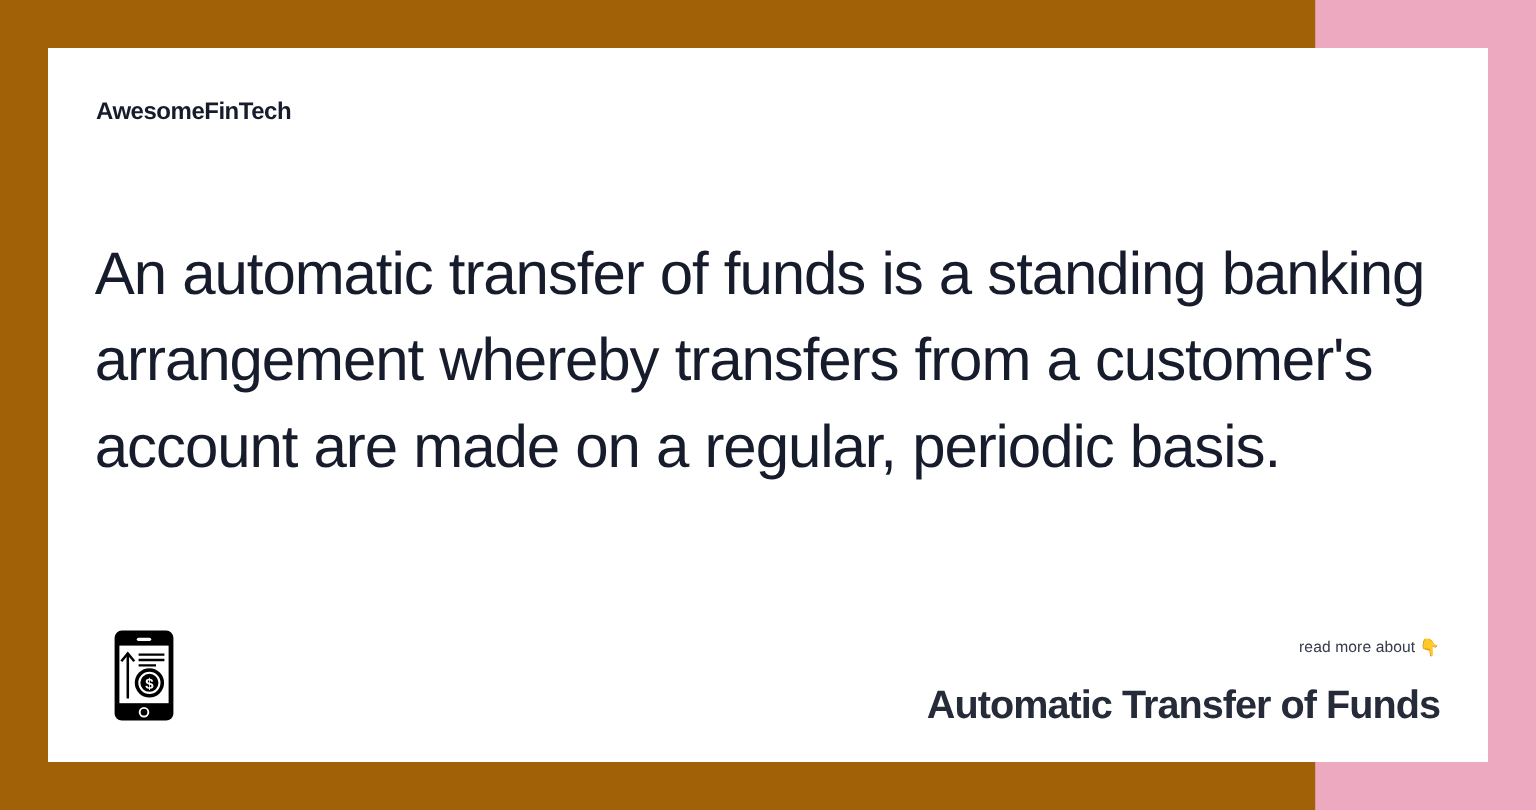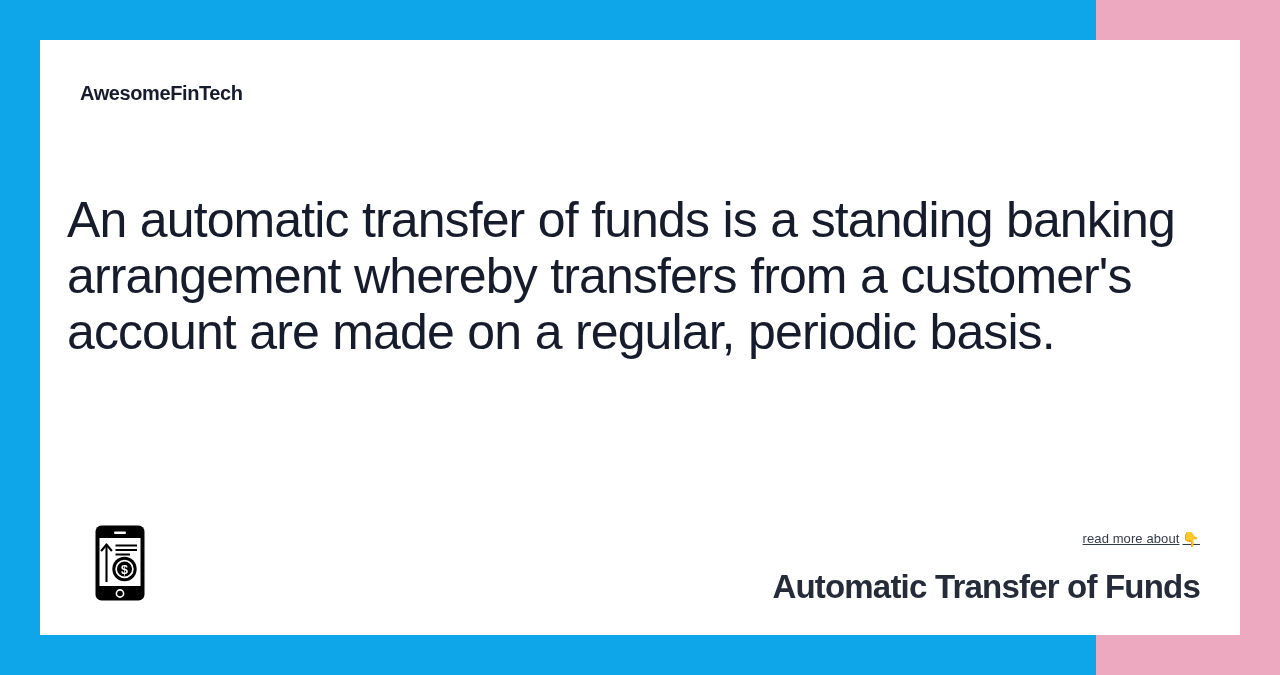--- a/index.html
+++ b/index.html
@@ -11,21 +11,21 @@
     height: 675px;
     background: #eda9c0;
     font-family: "Liberation Sans", sans-serif;
     overflow: hidden;
   }
 
   .stage {
     position: relative;
     width: 1096px;
     height: 675px;
-    background: #0ea5e9;
+    background: #a16207;
   }
 
   
   .card {
     position: absolute;
     left: 40px;
     top: 40px;
     width: 1200px;
     height: 595px;
     background: #ffffff;
@@ -40,25 +40,25 @@
     font-size: 20px;
     font-weight: bold;
     letter-spacing: -0.4px;
     color: #171c2c;
     white-space: nowrap;
   }
 
   
   .definition {
     position: absolute;
-    left: 27px;
+    left: 39px;
     top: 152px;
     width: 1120px;
     font-size: 50px;
-    line-height: 56px;
+    line-height: 72px;
     font-weight: 400;
     letter-spacing: -0.9px;
     color: #171c2c;
     word-spacing: 0.5px;
   }
 
   
   .footer-row {
     position: absolute;
     left: 0;
@@ -83,21 +83,20 @@
     right: 40px;
     bottom: 0;
     text-align: right;
   }
   .read-more {
     font-size: 13px;
     line-height: 16px;
     color: #353a49;
     letter-spacing: 0.1px;
     white-space: nowrap;
-    text-decoration: underline;
   }
   .read-more .emoji {
     font-size: 14px;
     margin-left: 3px;
     vertical-align: -1px;
   }
   .term-title {
     margin-top: 20px;
     font-size: 33px;
     line-height: 40px;

